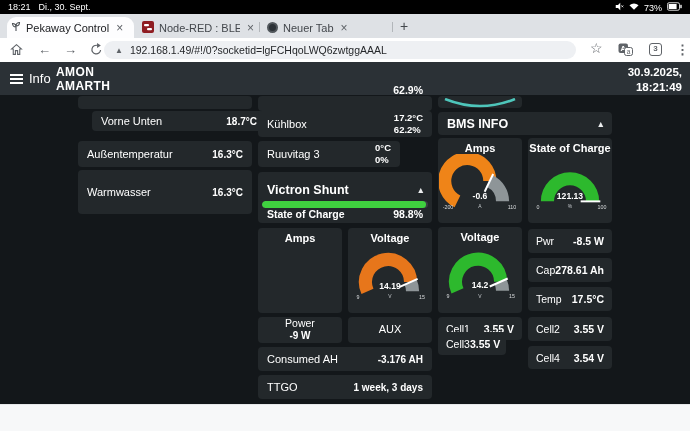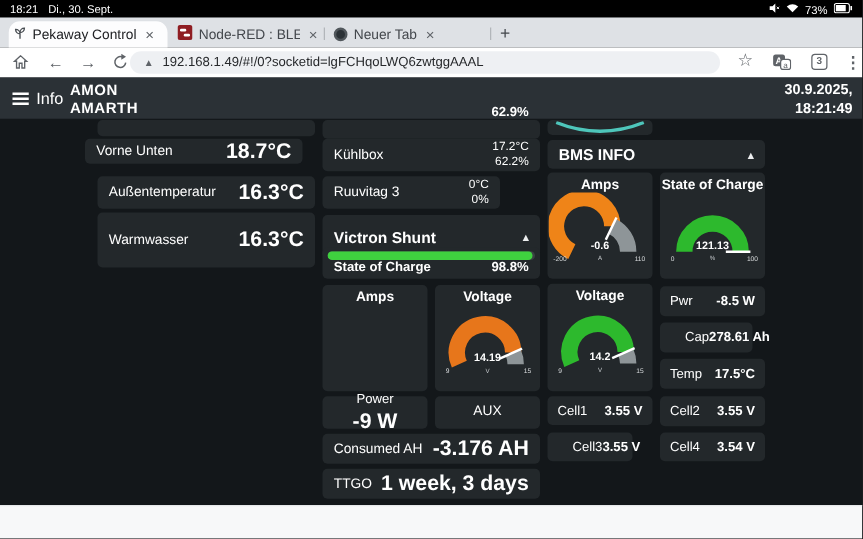--- a/index.html
+++ b/index.html
@@ -39,24 +39,24 @@
   .menu-bars{position:absolute;left:10px;top:12px;width:13px}
   .menu-bars div{height:1.8px;background:#fff;margin-bottom:2.4px}
   .hdr-info{position:absolute;left:29px;top:9px;font-size:13px}
   .hdr-title{position:absolute;left:56px;top:4px;font-size:12px;font-weight:bold;letter-spacing:.4px;line-height:1.15}
   .hdr-datetime{position:absolute;right:8px;top:3px;text-align:right;font-size:11.5px;font-weight:600;line-height:1.3}
 
   
   .card{position:absolute;background:#23282b;border-radius:4px;color:#fff}
   .rowc{display:flex;align-items:center;justify-content:space-between;padding:0 9px}
   .lbl{font-size:11px}
-  .val{font-size:17px;font-weight:bold;white-space:nowrap}
+  .val{font-size:10px;font-weight:bold;white-space:nowrap}
   .lbl-s{font-size:10.5px}
   .val-s{font-size:10.5px;font-weight:bold;white-space:nowrap}
-  .val2{font-size:9.5px;font-weight:normal;text-align:right;line-height:1.25}
+  .val2{font-size:9.5px;font-weight:bold;text-align:left;line-height:1.25}
   .grp-hdr{display:flex;align-items:center;justify-content:space-between;padding:0 9px;font-size:12.5px;font-weight:bold}
   .caret{font-size:9px;color:#eceeef}
   .gtitle{font-size:11px;font-weight:bold;text-align:center;padding-top:4px;white-space:nowrap;overflow:hidden}
   .gauge{position:absolute;left:1px;right:1px;top:16px;bottom:3px}
   .socbar-track{position:absolute;left:4px;right:4px;top:3px;height:7px;background:#3a4043;border-radius:3.5px;overflow:hidden}
   .socbar-fill{height:100%;border-radius:3.5px}
   .soclbl{position:absolute;left:9px;right:9px;bottom:3px;display:flex;justify-content:space-between;
           font-size:10.5px;font-weight:bold}
   .center-card{display:flex;flex-direction:column;align-items:center;justify-content:center;line-height:1.25}
 
@@ -154,21 +154,21 @@
       <div>AMON</div>
       <div>AMARTH</div>
     </div>
     <div class="hdr-datetime">
       <div>30.9.2025,</div>
       <div>18:21:49</div>
     </div>
   </div>
 
   <div class="card" style="left:78px;top:96px;width:174px;height:13px"></div>
-  <div class="card rowc" style="left:68px;top:111px;width:174px;height:20px">
+  <div class="card rowc" style="left:92px;top:111px;width:174px;height:20px">
     <span class="lbl">Vorne Unten</span>
     <span class="val">18.7°C</span>
   </div>
   <div class="card rowc" style="left:78px;top:141px;width:174px;height:26px">
     <span class="lbl">Außentemperatur</span>
     <span class="val">16.3°C</span>
   </div>
   <div class="card rowc" style="left:78px;top:170px;width:174px;height:44px">
     <span class="lbl">Warmwasser</span>
     <span class="val">16.3°C</span>
@@ -284,37 +284,37 @@
           <text x="50" y="54.5" text-anchor="middle" font-size="6" fill="#c7cbce">V</text>
           <text x="11" y="55" text-anchor="middle" font-size="6.5" fill="#d8dbdd">9</text>
           <text x="89" y="55" text-anchor="middle" font-size="6.5" fill="#d8dbdd">15</text>
         </svg>
       </div>
   </div>
   <div class="card rowc" style="left:528px;top:229px;width:84px;height:24px;padding:0 8px">
     <span class="lbl-s">Pwr</span>
     <span class="val-s">-8.5 W</span>
   </div>
-  <div class="card rowc" style="left:528px;top:258px;width:74px;height:24px;padding:0 20px">
+  <div class="card rowc" style="left:528px;top:258px;width:84px;height:24px;padding:0 8px">
     <span class="lbl-s">Cap</span>
     <span class="val-s">278.61 Ah</span>
   </div>
   <div class="card rowc" style="left:528px;top:287px;width:84px;height:24px;padding:0 8px">
     <span class="lbl-s">Temp</span>
     <span class="val-s">17.5°C</span>
   </div>
   <div class="card rowc" style="left:438px;top:317px;width:84px;height:23px;padding:3px 8px">
     <span class="lbl-s">Cell1</span>
     <span class="val-s">3.55 V</span>
   </div>
   <div class="card rowc" style="left:528px;top:317px;width:84px;height:23px;padding:12px 8px">
     <span class="lbl-s">Cell2</span>
     <span class="val-s">3.55 V</span>
   </div>
-  <div class="card rowc" style="left:438px;top:346px;width:68px;height:23px;padding:0 20px">
+  <div class="card rowc" style="left:438px;top:332px;width:68px;height:23px;padding:0 8px">
     <span class="lbl-s">Cell3</span>
     <span class="val-s">3.55 V</span>
   </div>
   <div class="card rowc" style="left:528px;top:346px;width:84px;height:23px;padding:0 8px">
     <span class="lbl-s">Cell4</span>
     <span class="val-s">3.54 V</span>
   </div>
 
   <div class="nav-bar">
     

